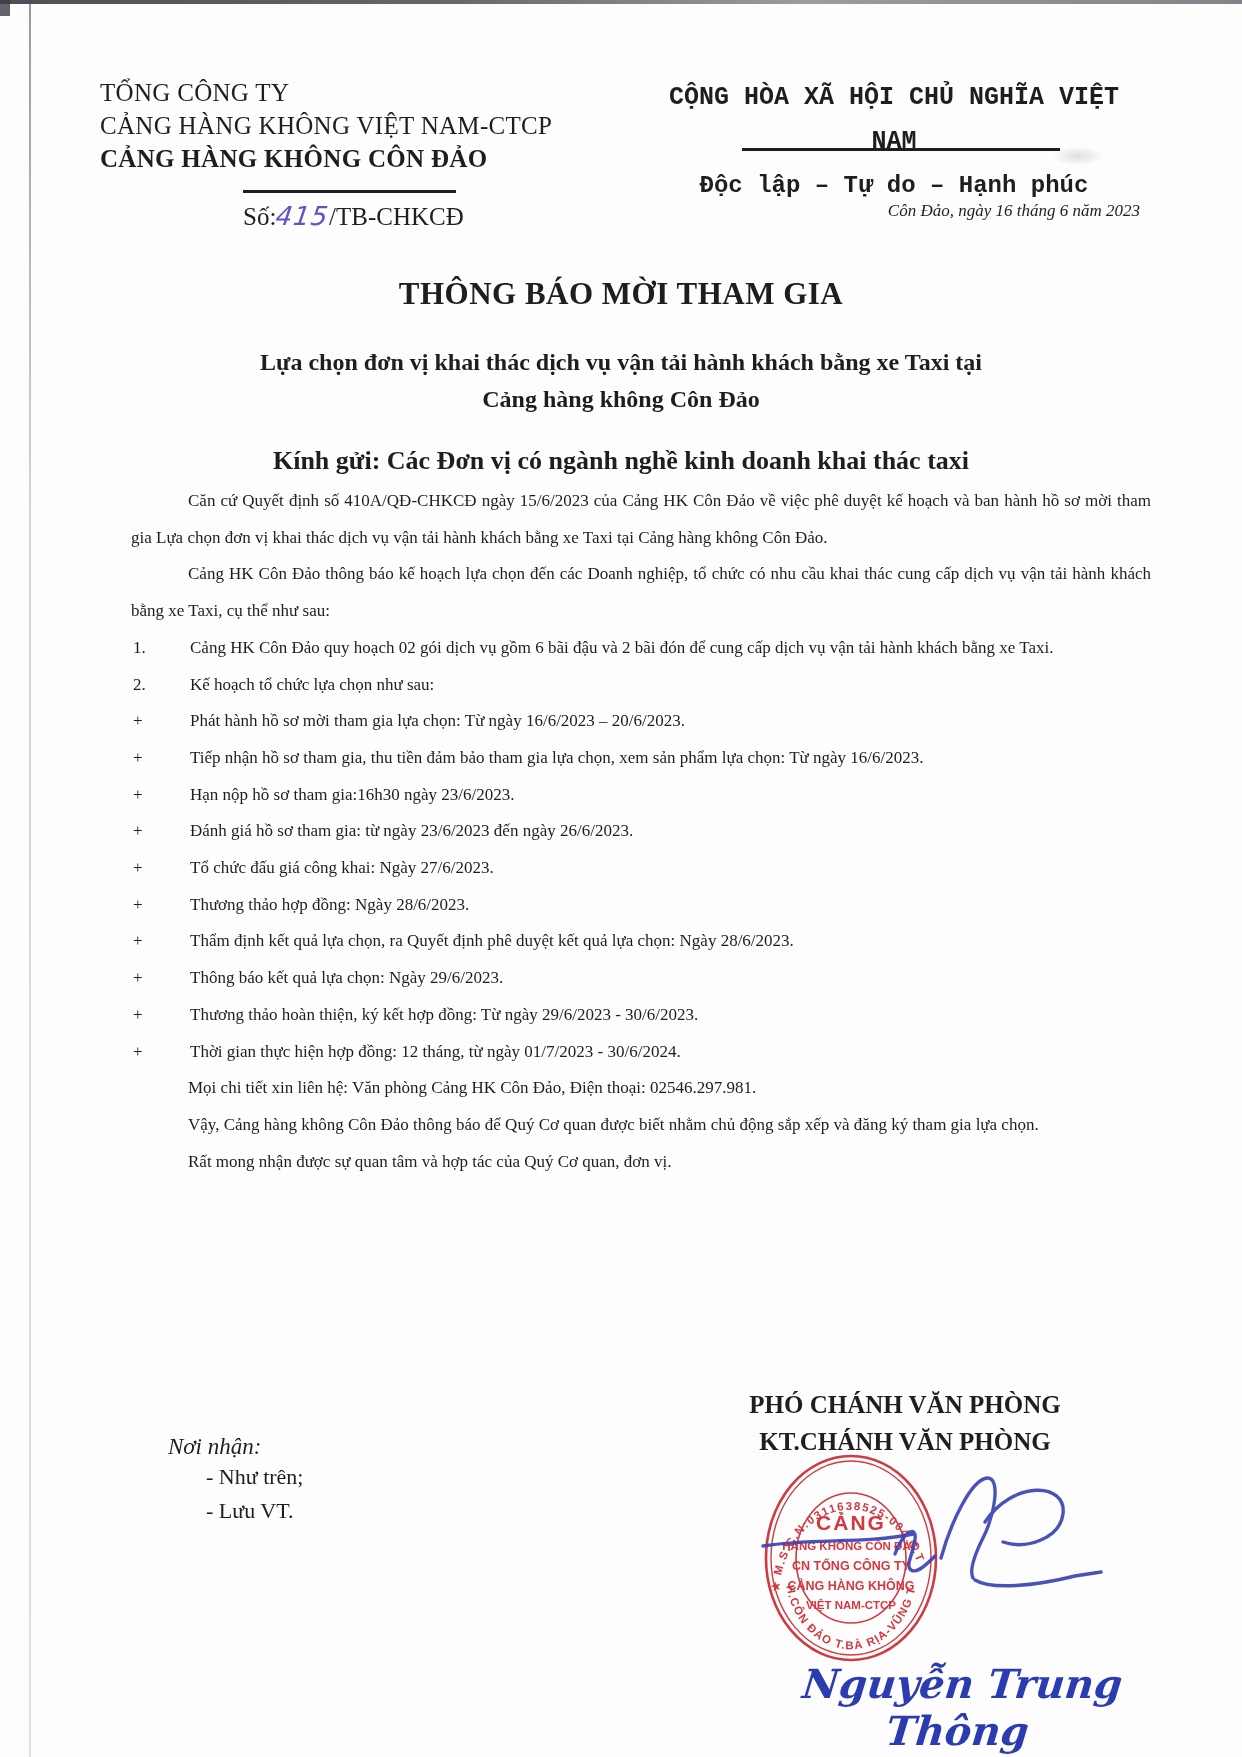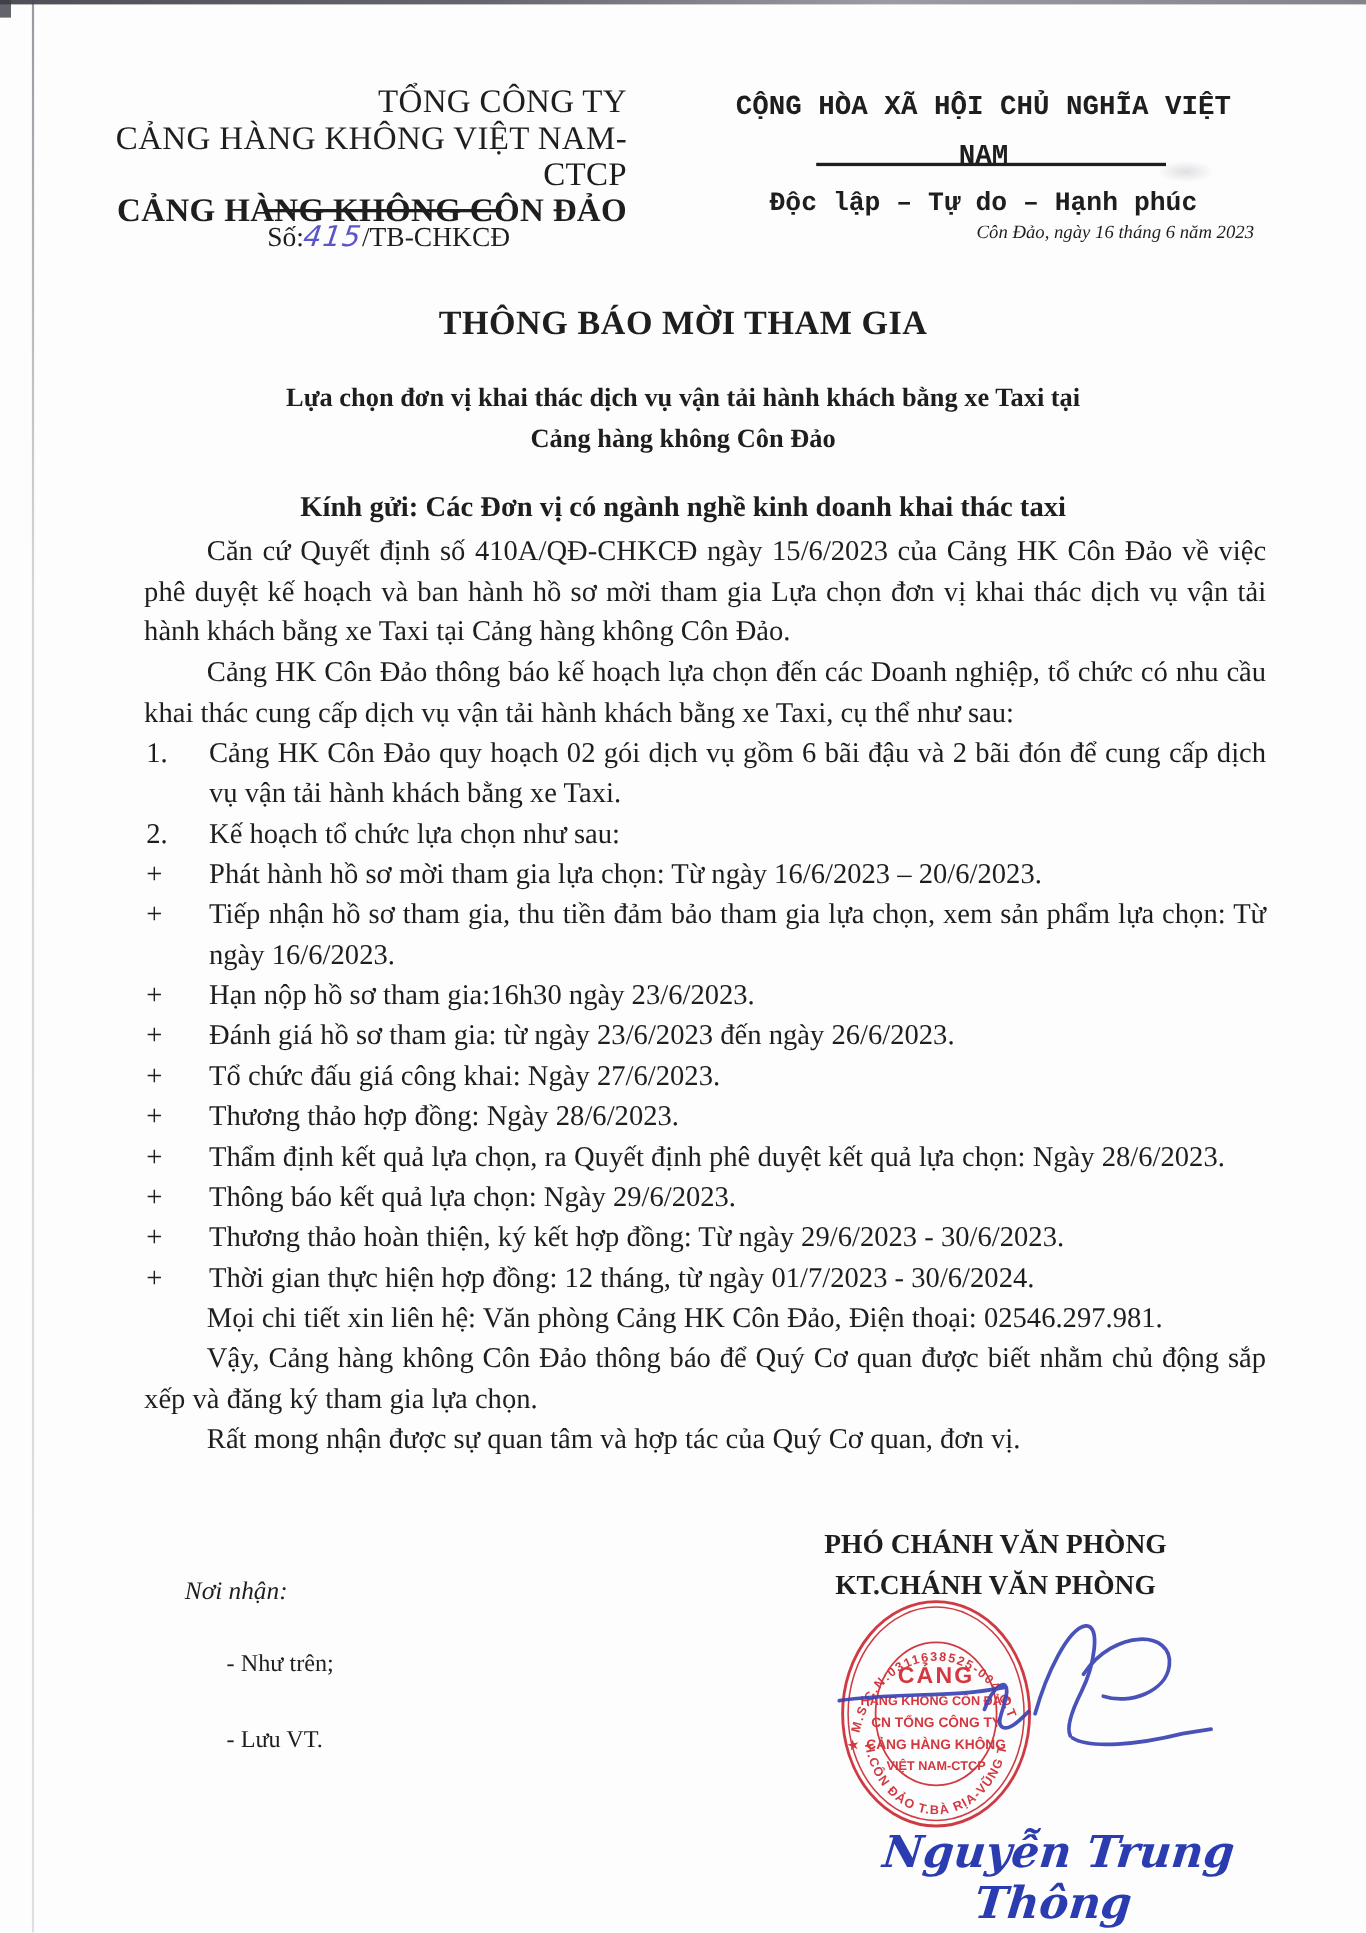--- a/index.html
+++ b/index.html
@@ -10,50 +10,50 @@
   }
   
   .art-top-edge{position:absolute;left:0;top:0;width:100%;height:4px;
     background:linear-gradient(90deg,#30303a 0%,#4a4a54 35%,#8a8a94 65%,#6d6d76 100%);opacity:.85;}
   .art-corner{position:absolute;left:0;top:0;width:10px;height:16px;background:#3c3c46;opacity:.8;}
   .art-fold{position:absolute;left:29px;top:0;width:2px;height:100%;
     background:linear-gradient(180deg,rgba(70,70,85,.55),rgba(110,110,125,.28) 30%,rgba(120,120,135,.22));}
   .art-smudge{position:absolute;left:1052px;top:146px;width:52px;height:20px;border-radius:50%;
     background:radial-gradient(ellipse at center,rgba(120,120,135,.22),rgba(120,120,135,0) 70%);}
   
-  .org-block{position:absolute;left:100px;top:76px;width:470px;text-align:right;
-    font-size:30px;line-height:33px;letter-spacing:.3px;}
+  .org-block{position:absolute;left:100px;top:76px;width:470px;text-align:left;
+    font-size:25px;line-height:33px;letter-spacing:.3px;}
   .org-block .l3{font-weight:bold;}
   .org-rule{position:absolute;left:243px;top:190px;width:213px;height:3px;background:#1e1e1e;}
   .doc-number{position:absolute;left:243px;top:201px;font-size:25px;}
   .doc-number .hand{font-family:"DejaVu Sans", sans-serif;font-style:italic;font-size:26px;
     color:#5b55c6;letter-spacing:1px;display:inline-block;transform:skewX(-8deg);}
   .national-block{position:absolute;left:648px;top:76px;width:492px;text-align:center;
     font-weight:bold;font-size:25px;line-height:44px;font-family:Liberation Mono, monospace;}
   .national-block .l2{font-size:24px;}
   .national-rule{position:absolute;left:742px;top:148px;width:318px;height:3px;background:#1e1e1e;}
   .dateline{position:absolute;left:700px;top:201px;width:440px;text-align:right;
     font-style:italic;font-size:17px;}
   
   .doc-title{position:absolute;left:111px;top:276px;width:1020px;text-align:center;
     font-size:31px;font-weight:bold;letter-spacing:.5px;}
   .doc-subtitle{position:absolute;left:111px;top:344px;width:1020px;text-align:center;
     font-size:24px;font-weight:bold;line-height:37px;}
   .salutation{position:absolute;left:111px;top:446px;width:1020px;text-align:center;
     font-size:26px;font-weight:bold;}
   
   .body-text{position:absolute;left:131px;top:483px;width:1020px;
-    font-size:26px;line-height:36.7px;text-align:justify;}
+    font-size:17px;line-height:36.7px;text-align:justify;}
   .body-text p{margin:0;text-indent:57px;}
   .li{position:relative;padding-left:59px;}
   .li .marker{position:absolute;left:2px;top:0;}
   
   .recipients{position:absolute;left:168px;top:1434px;font-size:23px;}
   .recipients .label{font-weight:normal;font-style:italic;}
-  .recipients .item{margin-left:38px;line-height:34px;font-size:22px;margin-top:35px;}
+  .recipients .item{margin-left:38px;line-height:34px;font-size:22px;}
   .sign-titles{position:absolute;left:665px;top:1386px;width:480px;text-align:center;
     font-size:25px;font-weight:bold;line-height:37px;}
   .stamp{position:absolute;left:762px;top:1452px;z-index:1;}
   .signature{position:absolute;left:745px;top:1462px;z-index:2;}
   .signer-name{position:absolute;left:780px;top:1660px;width:360px;text-align:center;z-index:2;
     font-family:"DejaVu Serif", serif;font-style:italic;font-weight:bold;font-size:40px;
     color:#2b3cb0;transform:skewX(-6deg);}
 </style>
 </head>
 <body>

